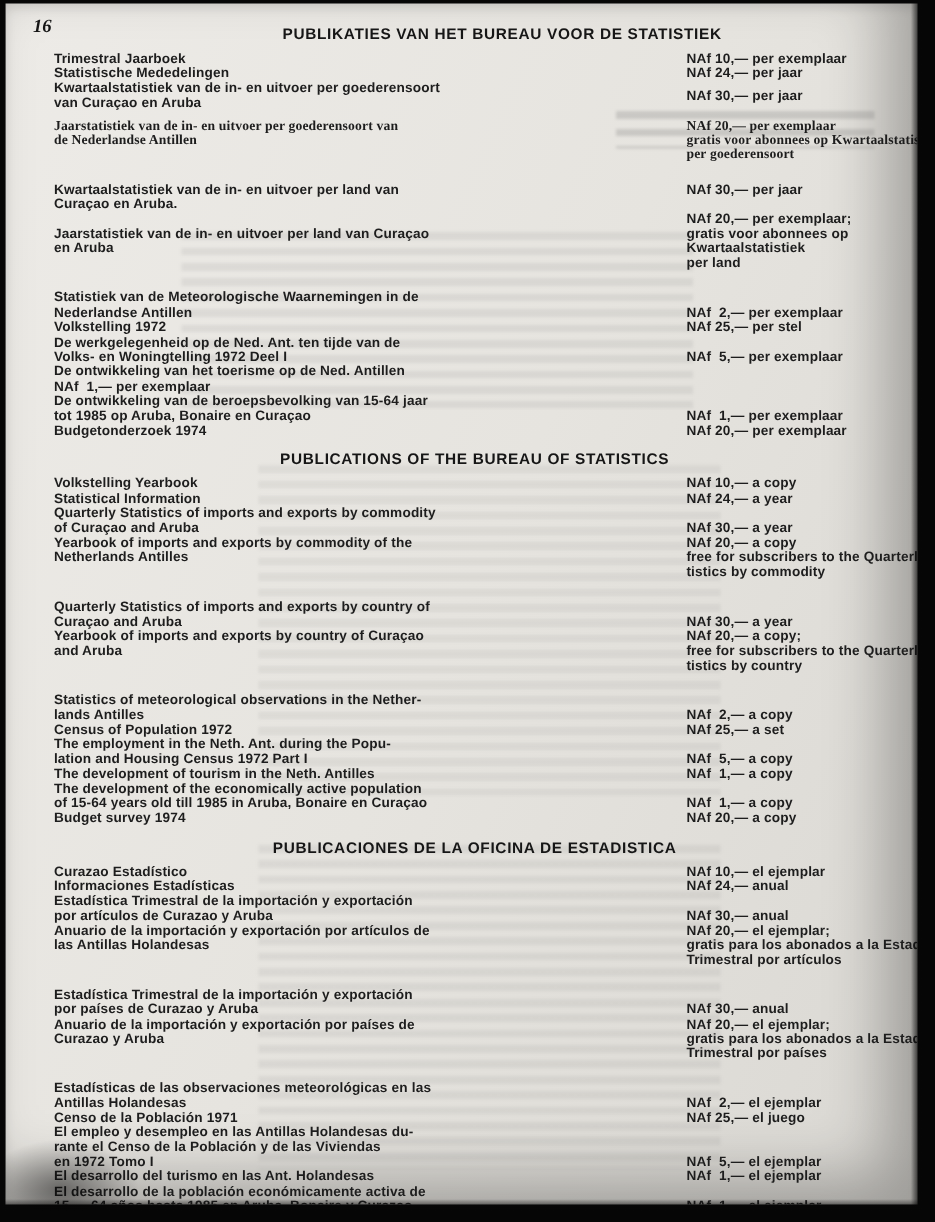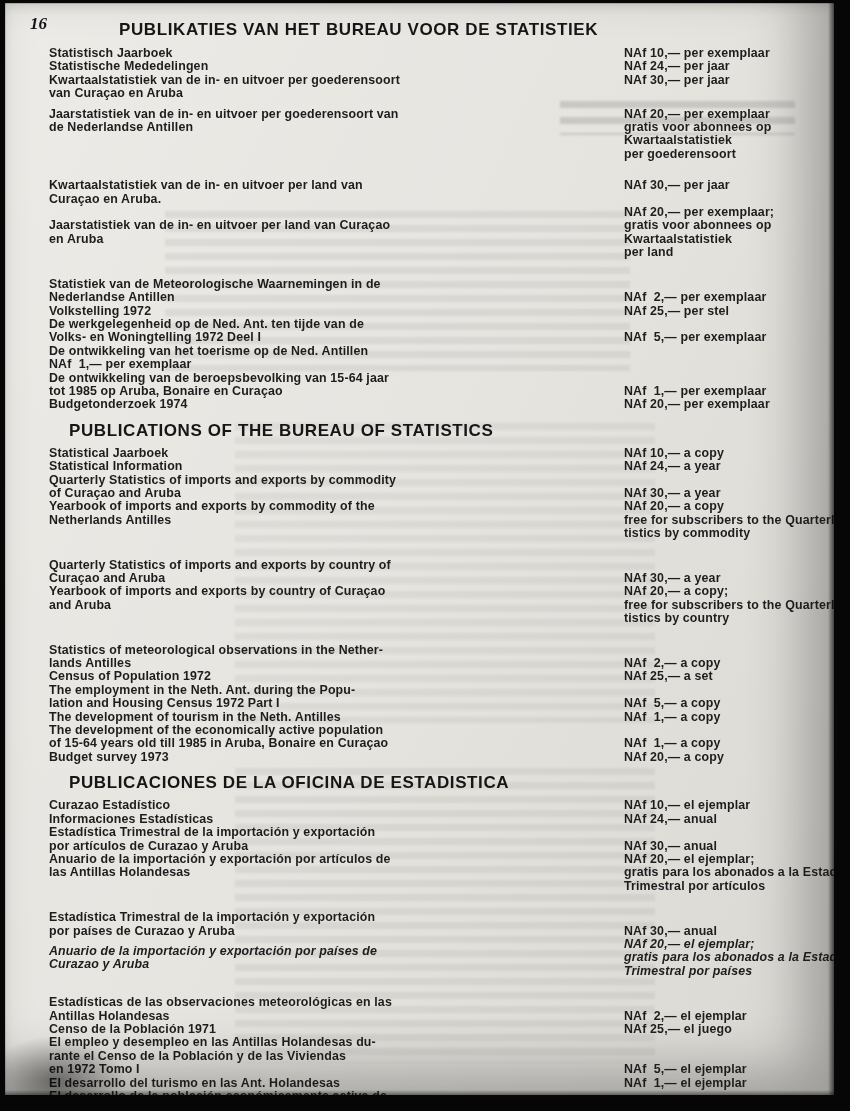--- a/index.html
+++ b/index.html
@@ -41,33 +41,34 @@
   }
   .content { position: relative; z-index: 1; }
 
   .pagenum {
     position: absolute; left: 25px; top: 11px; z-index: 3;
     font-family: "Liberation Serif", serif;
     font-style: italic; font-weight: bold;
     font-size: 17px; color: #151515;
   }
   .section-title {
+    text-align: center;
     font-weight: 700;
-    font-size: 17px;
+    font-size: 14px;
     letter-spacing: 0.6px;
     color: #161616;
     line-height: 18px;
     margin: 10px 40px 7px 0;
     padding-left: 20px;
     white-space: nowrap;
   }
   .section-title.first { margin-top: 0; margin-bottom: 8px; padding-left: 70px; }
 
   .row { display: flex; }
-  .row.gap-small { margin-top: 7px; }
+  .row.gap-small { margin-top: 7px; font-family: Liberation Serif, serif; }
   .row.gap-large { margin-top: 18px; }
   .desc, .price {
     font-size: 12.4px;
     line-height: 13.4px;
     font-weight: 600;
     letter-spacing: 0.15px;
     color: #1d1d1d;
     white-space: pre-wrap;
   }
   .desc { width: 575px; flex: none; }
@@ -100,28 +101,28 @@
 <div class="scan">
   <div class="page">
     <div class="ghost g1"></div>
     <div class="ghost g2"></div>
     <div class="ghost g3"></div>
     <div class="ghost g4"></div>
     <span class="pagenum">16</span>
     <div class="content">
         <div class="section-title first">PUBLIKATIES VAN HET BUREAU VOOR DE STATISTIEK</div>
         <div class="row" style="align-items: flex-start;">
-          <div class="desc">Statistisch Jaarboek</div>
+          <div class="desc">Trimestral Jaarboek</div>
           <div class="price">NAf 10,— per exemplaar</div>
         </div>
         <div class="row" style="align-items: flex-start;">
           <div class="desc">Statistische Mededelingen</div>
           <div class="price">NAf 24,— per jaar</div>
         </div>
-        <div class="row" style="align-items: flex-start;">
+        <div class="row" style="align-items: center;">
           <div class="desc">Kwartaalstatistiek van de in- en uitvoer per goederensoort
 van Curaçao en Aruba</div>
           <div class="price">NAf 30,— per jaar</div>
         </div>
         <div class="row gap-small" style="align-items: flex-start;">
           <div class="desc">Jaarstatistiek van de in- en uitvoer per goederensoort van
 de Nederlandse Antillen</div>
           <div class="price">NAf 20,— per exemplaar
 gratis voor abonnees op Kwartaalstatistiek
 per goederensoort</div>
@@ -160,21 +161,21 @@
           <div class="desc">De ontwikkeling van de beroepsbevolking van 15-64 jaar
 tot 1985 op Aruba, Bonaire en Curaçao</div>
           <div class="price">NAf  1,— per exemplaar</div>
         </div>
         <div class="row" style="align-items: flex-start;">
           <div class="desc">Budgetonderzoek 1974</div>
           <div class="price">NAf 20,— per exemplaar</div>
         </div>
         <div class="section-title">PUBLICATIONS OF THE BUREAU OF STATISTICS</div>
         <div class="row" style="align-items: flex-start;">
-          <div class="desc">Statistical Jaarboek</div>
+          <div class="desc">Volkstelling Yearbook</div>
           <div class="price">NAf 10,— a copy</div>
         </div>
         <div class="row" style="align-items: flex-start;">
           <div class="desc">Statistical Information</div>
           <div class="price">NAf 24,— a year</div>
         </div>
         <div class="row" style="align-items: flex-end;">
           <div class="desc">Quarterly Statistics of imports and exports by commodity
 of Curaçao and Aruba</div>
           <div class="price">NAf 30,— a year</div>
@@ -215,21 +216,21 @@
         <div class="row" style="align-items: flex-start;">
           <div class="desc">The development of tourism in the Neth. Antilles</div>
           <div class="price">NAf  1,— a copy</div>
         </div>
         <div class="row" style="align-items: flex-end;">
           <div class="desc">The development of the economically active population
 of 15-64 years old till 1985 in Aruba, Bonaire en Curaçao</div>
           <div class="price">NAf  1,— a copy</div>
         </div>
         <div class="row" style="align-items: flex-start;">
-          <div class="desc">Budget survey 1973</div>
+          <div class="desc">Budget survey 1974</div>
           <div class="price">NAf 20,— a copy</div>
         </div>
         <div class="section-title">PUBLICACIONES DE LA OFICINA DE ESTADISTICA</div>
         <div class="row" style="align-items: flex-start;">
           <div class="desc">Curazao Estadístico</div>
           <div class="price">NAf 10,— el ejemplar</div>
         </div>
         <div class="row" style="align-items: flex-start;">
           <div class="desc">Informaciones Estadísticas</div>
           <div class="price">NAf 24,— anual</div>
@@ -244,21 +245,21 @@
 las Antillas Holandesas</div>
           <div class="price">NAf 20,— el ejemplar;
 gratis para los abonados a la Estadística
 Trimestral por artículos</div>
         </div>
         <div class="row gap-large" style="align-items: flex-end;">
           <div class="desc">Estadística Trimestral de la importación y exportación
 por países de Curazao y Aruba</div>
           <div class="price">NAf 30,— anual</div>
         </div>
-        <div class="row" style="align-items: center; font-style: italic;">
+        <div class="row" style="align-items: flex-start;">
           <div class="desc">Anuario de la importación y exportación por países de
 Curazao y Aruba</div>
           <div class="price">NAf 20,— el ejemplar;
 gratis para los abonados a la Estadística
 Trimestral por países</div>
         </div>
         <div class="row gap-large" style="align-items: flex-end;">
           <div class="desc">Estadísticas de las observaciones meteorológicas en las
 Antillas Holandesas</div>
           <div class="price">NAf  2,— el ejemplar</div>

